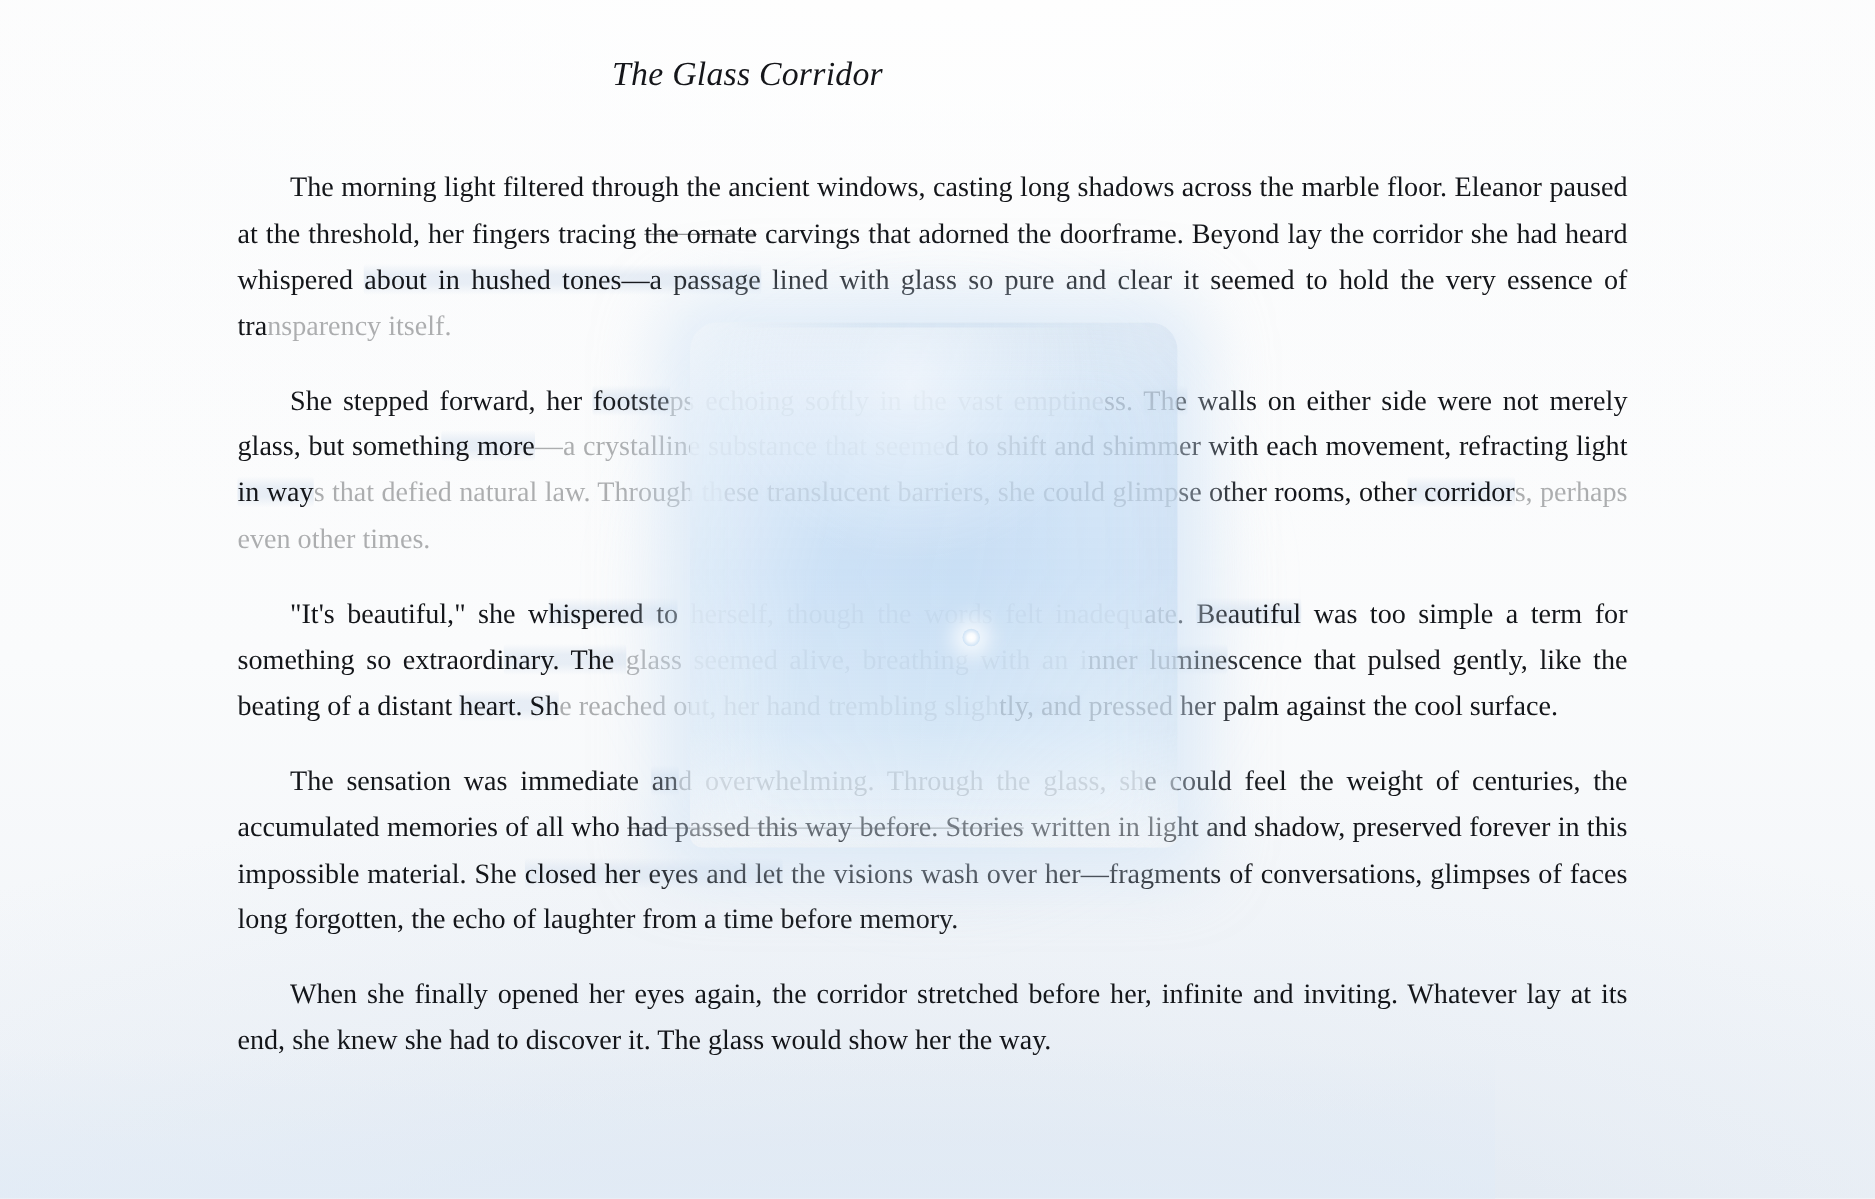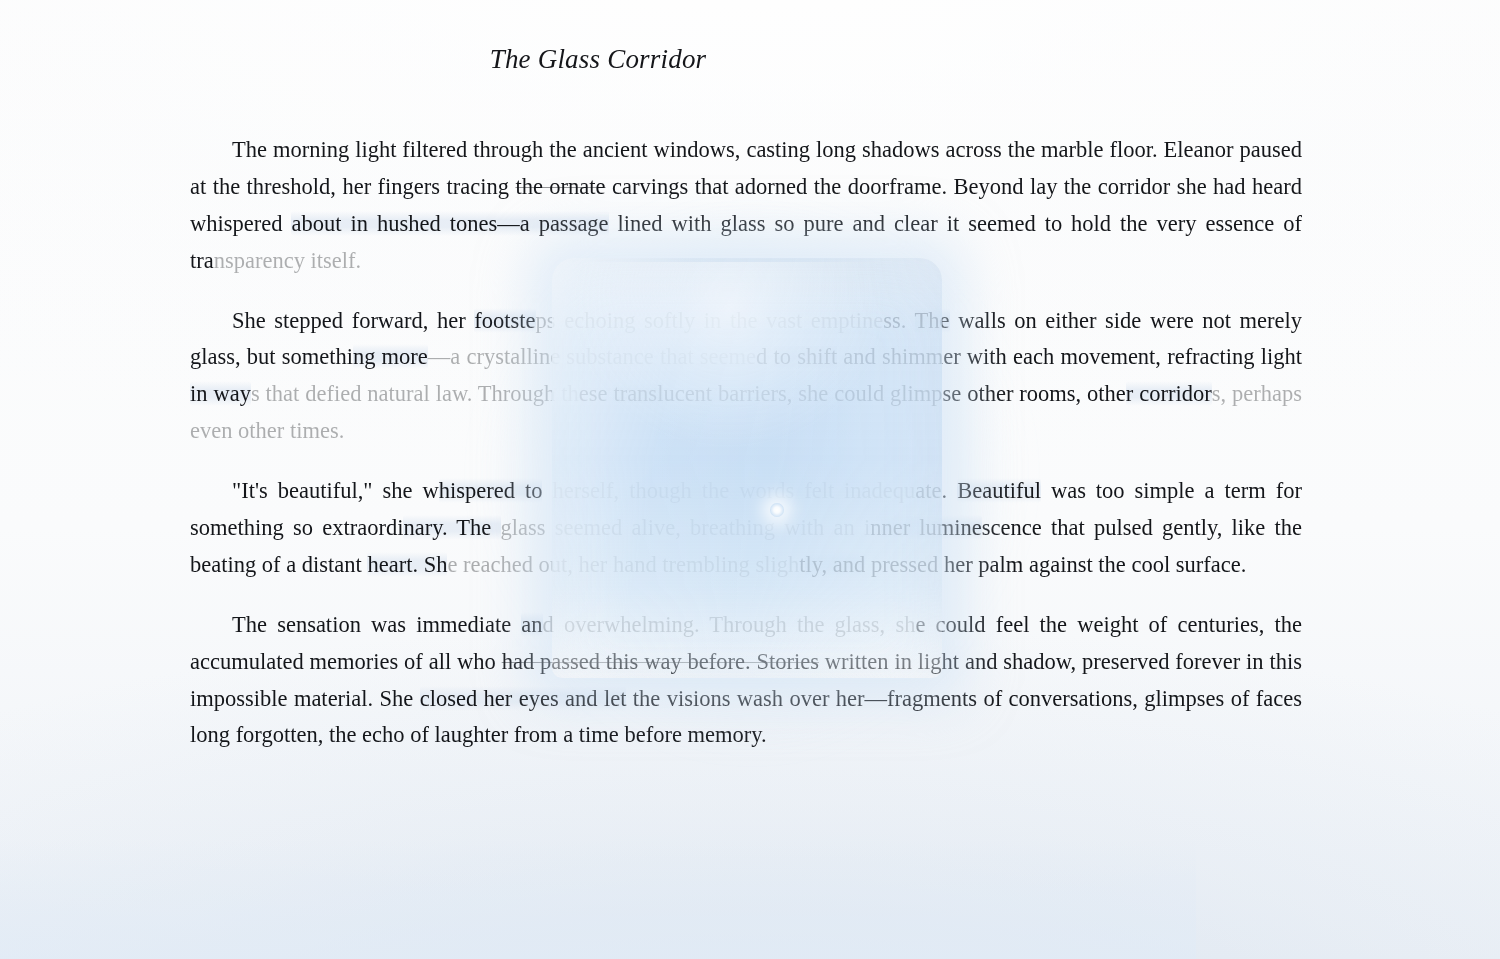--- a/index.html
+++ b/index.html
@@ -170,20 +170,21 @@
 
 <div class="doc">
 
   <div class="title">The Glass Corridor</div>
 
   <div class="body-text">
     <p class="para"><span>The morning light filtered through the ancient windows, casting long shadows across the marble floor. Eleanor paused at the threshold, her fingers tracing </span><span class="strike">the ornate</span><span> carvings that adorned the doorframe. Beyond lay the corridor she had heard whispered </span><span class="smudge">about in hushed tones—a passage</span><span> lined with glass so pure and clear it seemed to hold the very essence of tra</span><span class="faded">nsparency itself.</span></p>
     <p class="para"><span>She stepped forward, her </span><span class="smudge">footste</span><span class="faded">ps echoing softly in the vast emptine</span><span>ss. </span><span class="smudge">The</span><span> walls on either side were not merely glass, but somethi</span><span class="smudge">ng more</span><span class="faded">—a crystalline substance that seeme</span><span>d </span><span class="smudge">to shift</span><span> and shimmer with each movement, refracting light </span><span class="smudge">in way</span><span class="faded">s that defied natural law. Through th</span><span>ese </span><span class="smudge">transl</span><span>ucent barriers, she could glimpse other rooms, othe</span><span class="smudge">r corridor</span><span class="faded">s, perhaps even other times.</span></p>
     <p class="para"><span>"It's beautiful," she w</span><span class="smudge">hispered to</span><span class="faded"> herself, though the words felt inadequ</span><span>ate. </span><span class="smudge">Beautiful</span><span> was too simple a term for something so extraordi</span><span class="smudge">nary. The </span><span class="faded">glass seemed alive, breathing with an i</span><span>n</span><span class="smudge">ner lumine</span><span>scence that pulsed gently, like the beating of a distant </span><span class="smudge">heart. Sh</span><span class="faded">e reached out, her hand trembling sligh</span><span>t</span><span class="smudge">ly, and</span><span> pressed her palm against the cool surface.</span></p>
     <p class="para"><span>The sensation was immediate </span><span class="smudge">an</span><span class="faded">d overwhelming. Through the glass, sh</span><span>e could feel the weight of centuries, the accumulated memories of all who </span><span class="strike">had passed this way before. Stories</span><span> written in light and shadow, preserved forever in this impossible material. She </span><span class="smudge">closed her eyes and let</span><span> the visions wash over her—fragments of conversations, glimpses of faces long forgotten, the echo of laughter from a time before memory.</span></p>
+    <p class="para"><span>When she finally opened her eyes again, the corridor stretched before her, infinite and inviting. Whatever lay at its end, she knew she had to discover it. The glass would show her the way.</span></p>
   </div>
 
   <div class="glass-layer">
     <div class="glass-halo"></div>
     <div class="glass-panel"></div>
     <div class="glass-glow-dot"></div>
   </div>
 
   <div class="bottom-fade"></div>
 </div>

